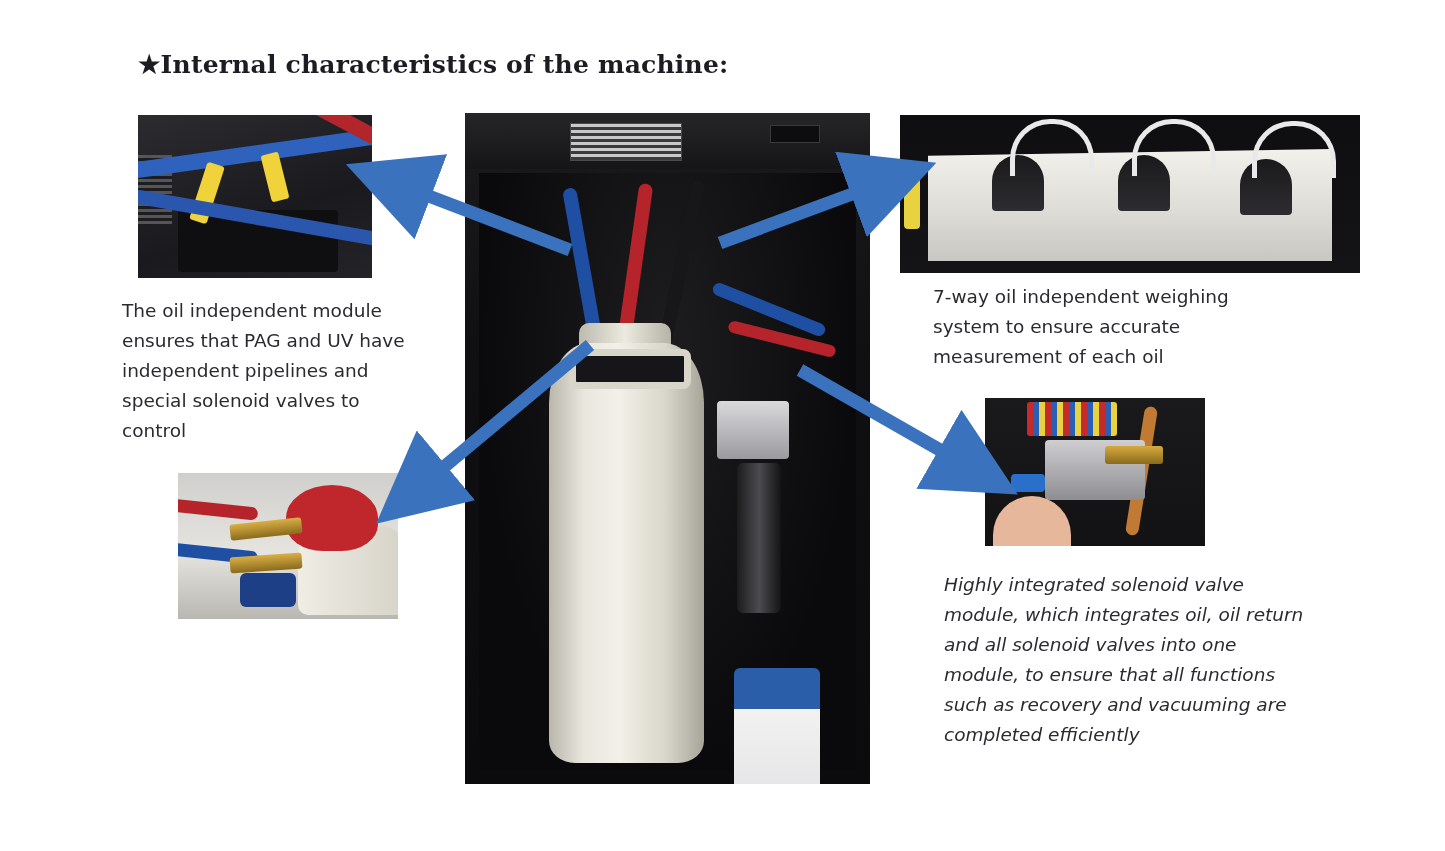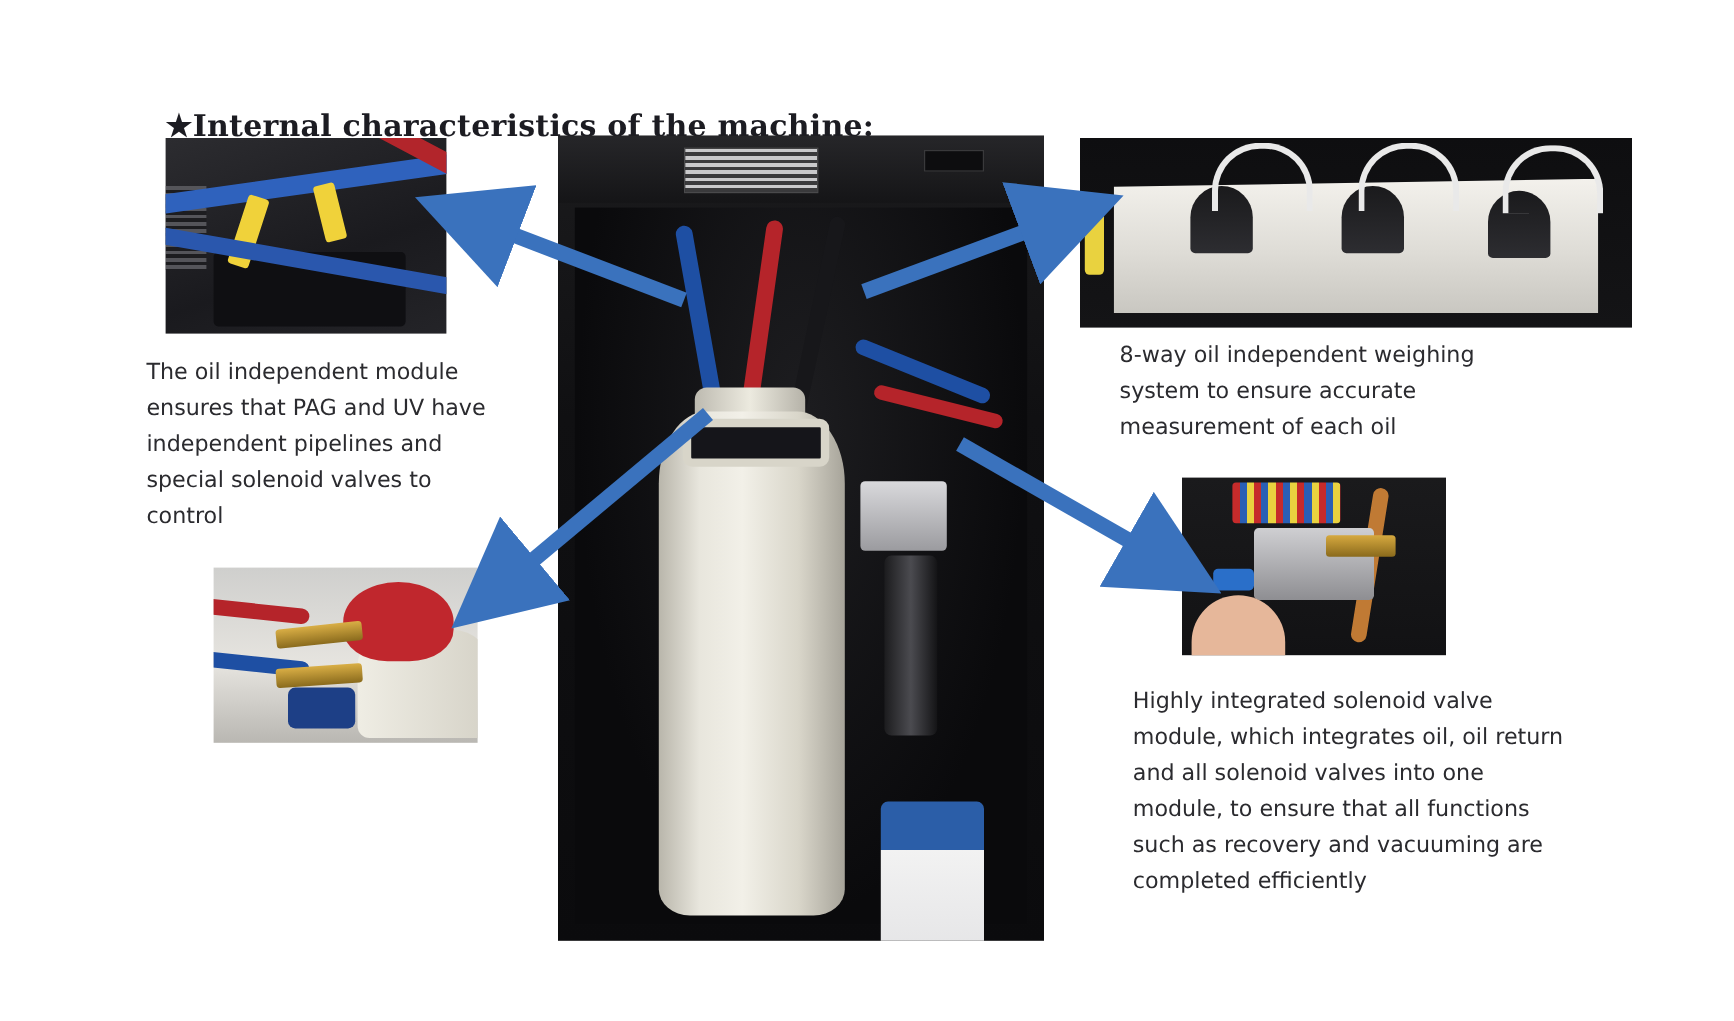--- a/index.html
+++ b/index.html
@@ -25,21 +25,20 @@
   .heading {
     position: absolute;
     left: 138px;
     top: 50px;
     font-family: "DejaVu Serif", serif;
     font-weight: bold;
     font-size: 25px;
     color: #1c1c22;
     letter-spacing: .2px;
     white-space: nowrap;
-    margin-top: 40px;
   }
 
   
   .photo {
     position: absolute;
     overflow: hidden;
     background: #2a2a2a;
   }
 
   
@@ -187,21 +186,21 @@
     position: absolute;
     font-family: "DejaVu Sans", sans-serif;
     font-size: 18.5px;
     line-height: 30px;
     color: #2b2b2f;
     white-space: pre-line;
   }
   .cap-tl { left: 122px; top: 296px; width: 300px; }
   .cap-ll { left: 174px; top: 644px; width: 260px; }
   .cap-tr { left: 933px; top: 282px; width: 360px; }
-  .cap-rl { left: 944px; top: 570px; width: 360px; }
+  .cap-rl { left: 944px; top: 570px; width: 360px; font-style: italic; }
 
   
   .arrow-layer {
     position: absolute;
     inset: 0;
     pointer-events: none;
   }
 </style>
 </head>
 <body>
@@ -264,21 +263,21 @@
   <div class="photo photo-rl">
     <div class="wires"></div>
     <div class="cop"></div>
     <div class="brk"></div>
     <div class="brs"></div>
     <div class="bluek"></div>
     <div class="hand"></div>
   </div>
 
   <div class="caption cap-tl">The oil independent module ensures that PAG and UV have independent pipelines and special solenoid valves to control</div>
-  <div class="caption cap-tr">8-way oil independent weighing system to ensure accurate measurement of each oil</div>
+  <div class="caption cap-tr">7-way oil independent weighing system to ensure accurate measurement of each oil</div>
   <div class="caption cap-rl">Highly integrated solenoid valve module, which integrates oil, oil return and all solenoid valves into one module, to ensure that all functions such as recovery and vacuuming are completed efficiently</div>
 
   <svg class="arrow-layer" width="1445" height="851" viewBox="0 0 1445 851">
     <defs>
       <marker id="ah" markerWidth="7" markerHeight="7" refX="3.2" refY="3.5" orient="auto">
         <path d="M0,0 L7,3.5 L0,7 z" fill="#3a72bd"></path>
       </marker>
     </defs>
 
     <line x1="570" y1="250" x2="392" y2="182" stroke="#3a72bd" stroke-width="13" marker-end="url(#ah)"></line>

